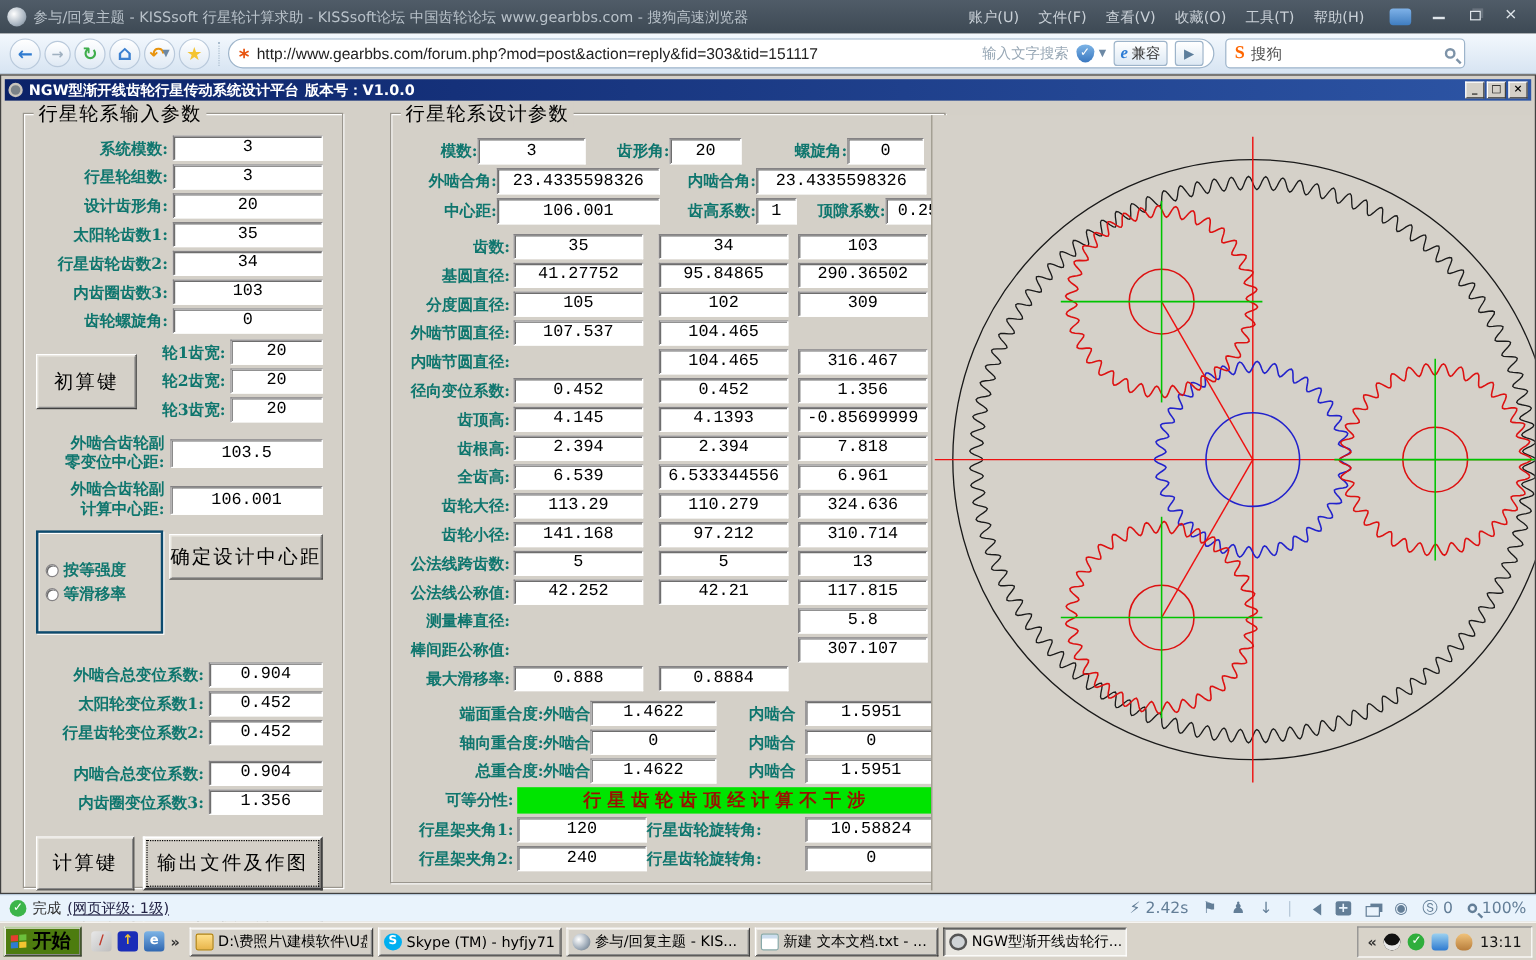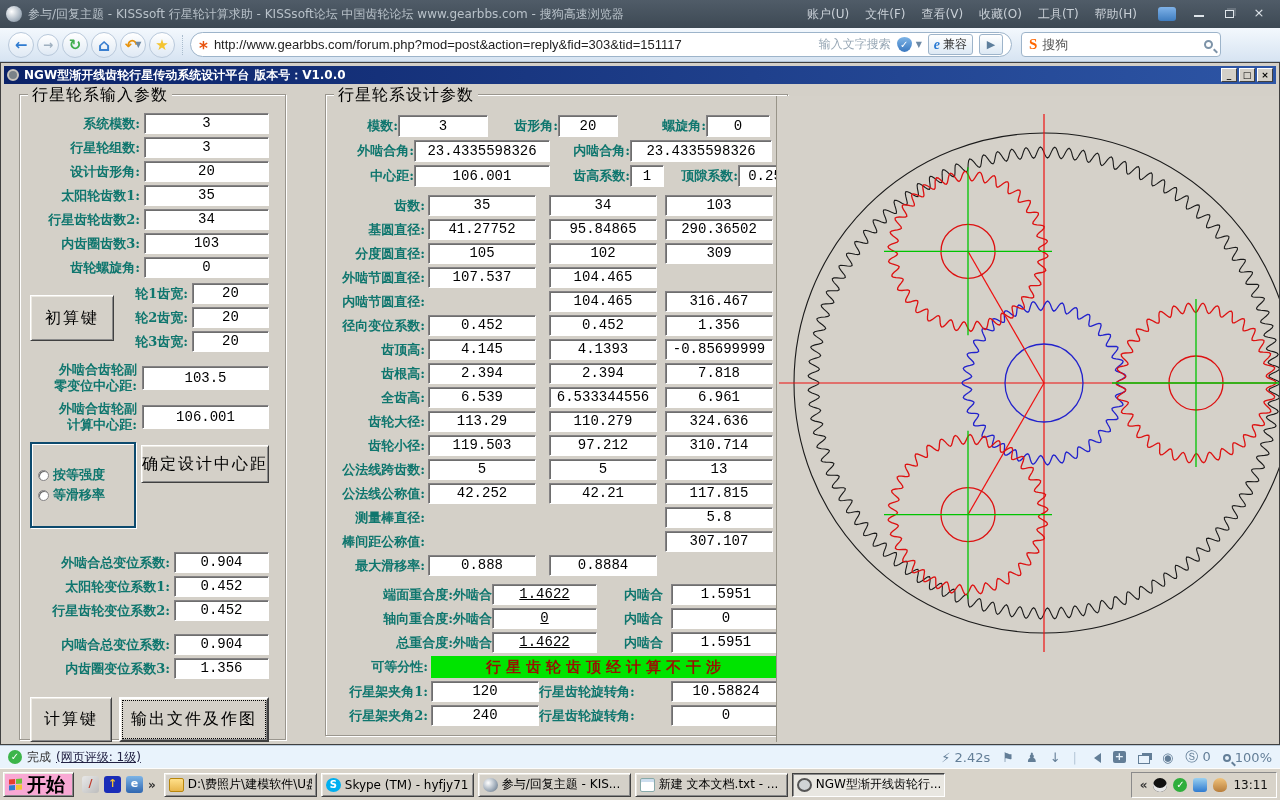--- a/index.html
+++ b/index.html
@@ -99,21 +99,21 @@
   .brow .lb { text-align:right; }
   .bx { height:22px; line-height:20px; }
   .trow { display:flex; align-items:center; margin-bottom:3px; }
   .trow .tlabel { flex:0 0 98px; text-align:right; padding-right:3px; font-family:"DejaVu Serif",serif; font-size:13px; white-space:nowrap; }
   .tcell { flex:0 0 108px; }
   .tcell.cgap1 { margin-left:13px; }
   .tcell.cgap2 { margin-left:8px; }
   .tcell.empty { background:transparent; border:none; box-shadow:none; }
   .orow { display:flex; align-items:center; margin-bottom:3px; }
   .orow .olabel { flex:0 0 162px; text-align:right; white-space:nowrap; }
-  .ob1 { flex:0 0 105px;text-decoration:underline; }
+  .ob1 { flex:0 0 105px; }
   .orow .olabel2 { flex:1 1 auto; text-align:right; padding-right:8px; }
   .ob2 { flex:0 0 110px; margin-right:2px; }
   .grow { display:flex; align-items:center; margin-bottom:3px; }
   .grow .olabel { flex:0 0 98px; text-align:right; }
   .greenbar { flex:1 1 auto; margin-left:3px; margin-right:2px; height:22px; background:#00e400; color:#991100;
     font-family:"DejaVu Serif",serif; font-size:15px; letter-spacing:5px; text-align:center; line-height:22px; font-weight:bold; }
   .arow { display:flex; align-items:center; margin-bottom:3px; }
   .arow .alabel { flex:0 0 98px; text-align:right; white-space:nowrap; }
   .ab1 { flex:0 0 108px; margin-left:3px; }
   .arow .alabel2 { flex:1 1 auto; text-align:left; padding-right:4px; }
@@ -133,23 +133,23 @@
   .sb-ic { font-size:13px; }
   .spk { display:inline-block; width:0; height:0; border:5px solid transparent; border-right:7px solid #637e97; position:relative; top:1px; }
   .plusbox { display:inline-block; width:13px; height:12px; background:#637e97; color:#e9f3fc; font-size:11px; line-height:12px; text-align:center; border-radius:2px; font-weight:bold; }
   .winstack { display:inline-block; width:12px; height:9px; border:1.5px solid #637e97; box-shadow:3px -3px 0 -1px #637e97; position:relative; top:2px; }
   .mag2 { width:8px; height:8px; border:2px solid #637e97; border-radius:50%; position:relative; display:inline-block; }
   .mag2::after { content:""; position:absolute; width:5px; height:2px; background:#637e97; transform:rotate(45deg); left:6px; top:7px; }
 
   
   .taskbar { position:absolute; left:0; top:768px; width:1280px; height:32px; background:#d8d3c9; border-top:1px solid #fdfcfa;
     display:flex; align-items:center; padding:0 3px; gap:4px; }
-  .startbtn { height:25px; padding:0 8px 0 5px; display:flex; align-items:center; gap:4px; background:#f9a8d4;
+  .startbtn { height:25px; padding:0 8px 0 5px; display:flex; align-items:center; gap:4px; background:#4d7c0f;
     border:1px solid; border-color:#fff #404040 #404040 #fff; box-shadow:inset 1px 1px 0 #ece9e2, inset -1px -1px 0 #8a8a8a;
-    font-weight:bold; font-size:19px; font-family:"DejaVu Serif",serif; }
+    font-weight:bold; font-size:16px; font-family:"DejaVu Serif",serif; }
   .winflag { width:14px; height:12px; display:grid; grid-template-columns:6px 6px; grid-template-rows:5px 5px; gap:1px; transform:skewY(-4deg); }
   .winflag i { display:block; } .wf1{background:#e53e30;} .wf2{background:#6cbf3c;} .wf3{background:#2f7bd0;} .wf4{background:#f4c430;}
   .ql { display:flex; align-items:center; gap:5px; padding:0 4px; }
   .qlicon { width:17px; height:17px; border-radius:3px; text-align:center; line-height:16px; font-size:11px; color:#fff; font-weight:bold; }
   .qpen { background:linear-gradient(135deg,#e8e8e8,#bdbdbd); color:#c0392b; }
   .qanchor { background:#1a2db8; color:#f4c430; }
   .qie { background:linear-gradient(#7db4e6,#2f66b0); }
   .chev { color:#333; font-weight:bold; }
   .taskbtn { width:153px; height:24px; background:#d4d0c8; border:1px solid; border-color:#fff #404040 #404040 #fff;
     box-shadow:inset 1px 1px 0 #ece9e2, inset -1px -1px 0 #8a8a8a; display:flex; align-items:center; gap:4px; padding:0 4px; overflow:hidden; }
@@ -421,21 +421,21 @@
             <div class="tb tcell cgap2">6.961</div>
           </div>
           <div class="trow">
             <span class="tlabel lb">齿轮大径:</span>
             <div class="tb tcell">113.29</div>
             <div class="tb tcell cgap1">110.279</div>
             <div class="tb tcell cgap2">324.636</div>
           </div>
           <div class="trow">
             <span class="tlabel lb">齿轮小径:</span>
-            <div class="tb tcell">119.503</div>
+            <div class="tb tcell">141.168</div>
             <div class="tb tcell cgap1">97.212</div>
             <div class="tb tcell cgap2">310.714</div>
           </div>
           <div class="trow">
             <span class="tlabel lb">公法线跨齿数:</span>
             <div class="tb tcell">5</div>
             <div class="tb tcell cgap1">5</div>
             <div class="tb tcell cgap2">13</div>
           </div>
           <div class="trow">

